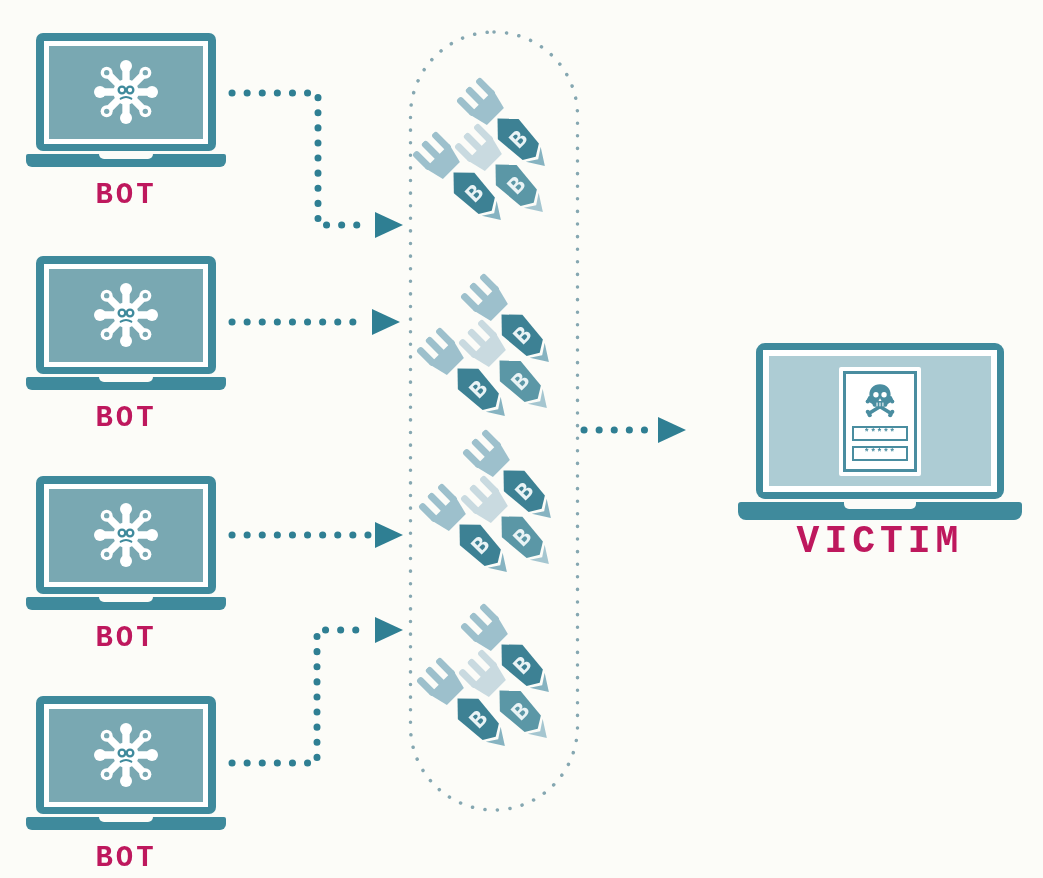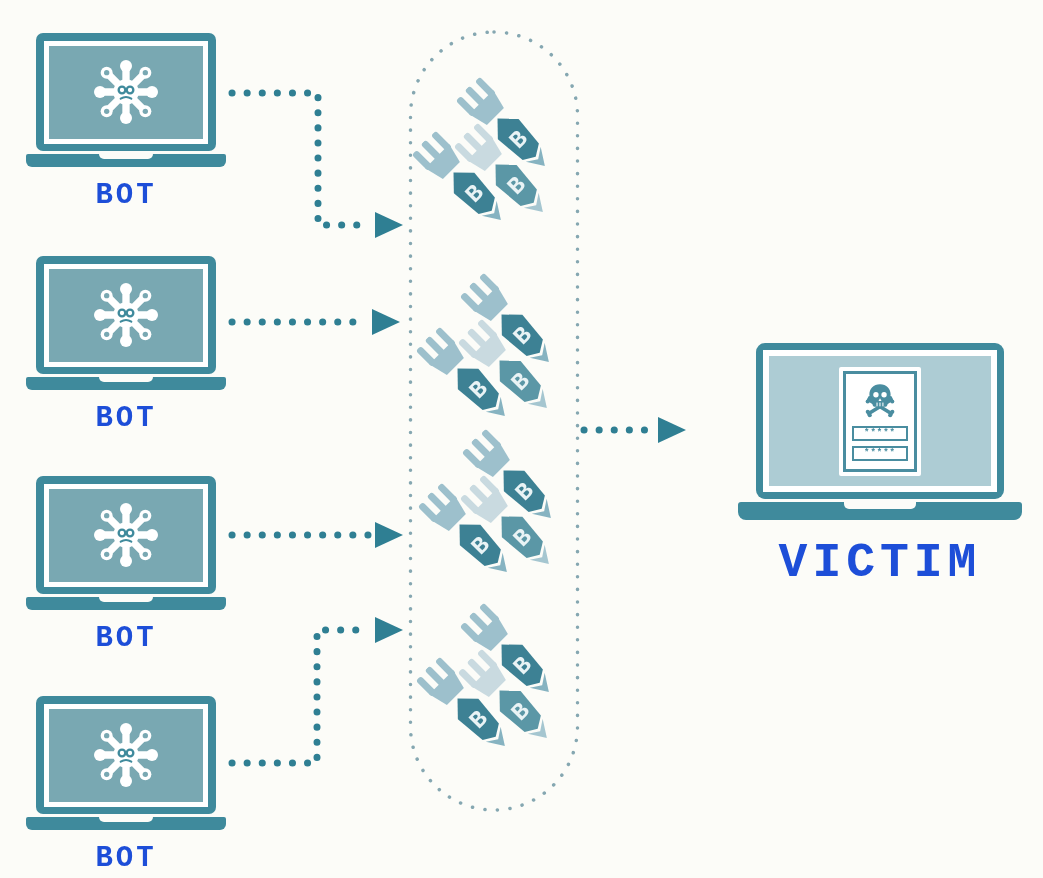--- a/index.html
+++ b/index.html
@@ -14,23 +14,23 @@
   .lap-screen{border:5px solid #ffffff;display:flex;align-items:center;justify-content:center;}
   .bot .lap-screen{width:154px;height:93px;background:#79a8b2;}
   .victim .lap-screen{border-width:6px;width:222px;height:130px;background:#adccd4;}
   .lap-base{position:relative;background:#3f8a9c;}
   .bot .lap-base{width:200px;height:13px;margin-top:3px;border-radius:2px 2px 6px 6px;}
   .victim .lap-base{width:284px;height:18px;margin-top:3px;border-radius:3px 3px 8px 8px;}
   .lap-base::after{content:"";position:absolute;top:0;left:50%;transform:translateX(-50%);
     background:#fcfcf8;border-radius:0 0 5px 5px;}
   .bot .lap-base::after{width:54px;height:5px;}
   .victim .lap-base::after{width:72px;height:7px;}
-  .lap-label{font-family:"Liberation Mono",monospace;font-weight:bold;color:#1d4ed8;letter-spacing:3px;}
+  .lap-label{font-family:"Liberation Mono",monospace;font-weight:bold;color:#be185d;letter-spacing:3px;}
   .bot .lap-label{margin-top:12px;font-size:29px;}
-  .victim .lap-label{margin-top:16px;font-size:48px;letter-spacing:5px;}
+  .victim .lap-label{margin-top:0;font-size:38px;letter-spacing:5px;}
 
   
   .warn-card{background:#ffffff;padding:4px;border-radius:2px;}
   .warn-card-inner{border:3px solid #4a8da0;padding:7px 6px 8px;display:flex;flex-direction:column;align-items:center;gap:5px;}
   .pw-field{width:52px;height:10px;border:2px solid #4a8da0;background:#fff;display:flex;align-items:center;justify-content:center;
     font-family:"Liberation Mono",monospace;font-weight:bold;font-size:9px;line-height:1;letter-spacing:1px;color:#4a8da0;padding-top:1px;box-sizing:content-box;}
 
   
   .cluster{position:absolute;width:170px;height:170px;}
   .bomb{position:absolute;width:44px;height:110px;transform:rotate(-45deg);}

